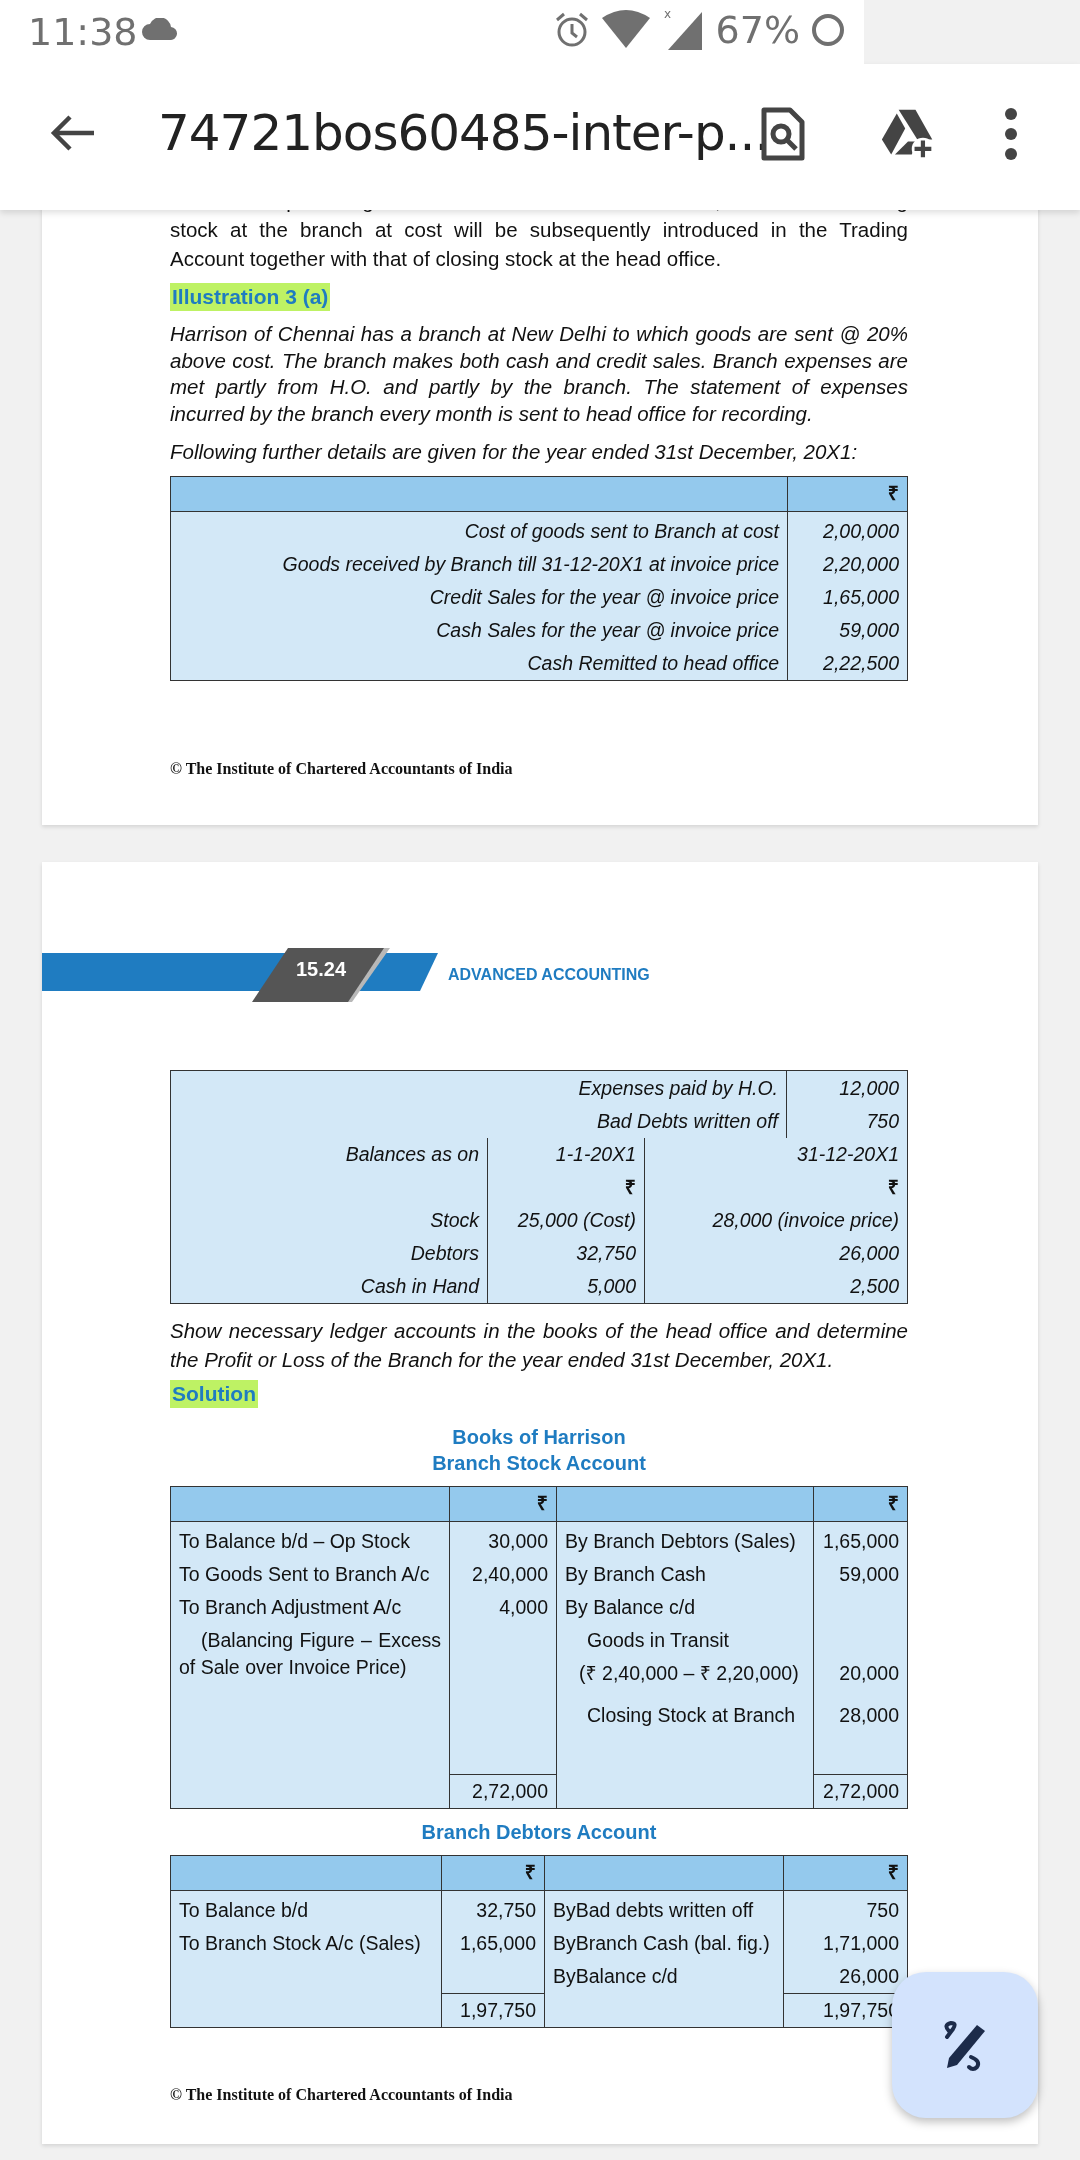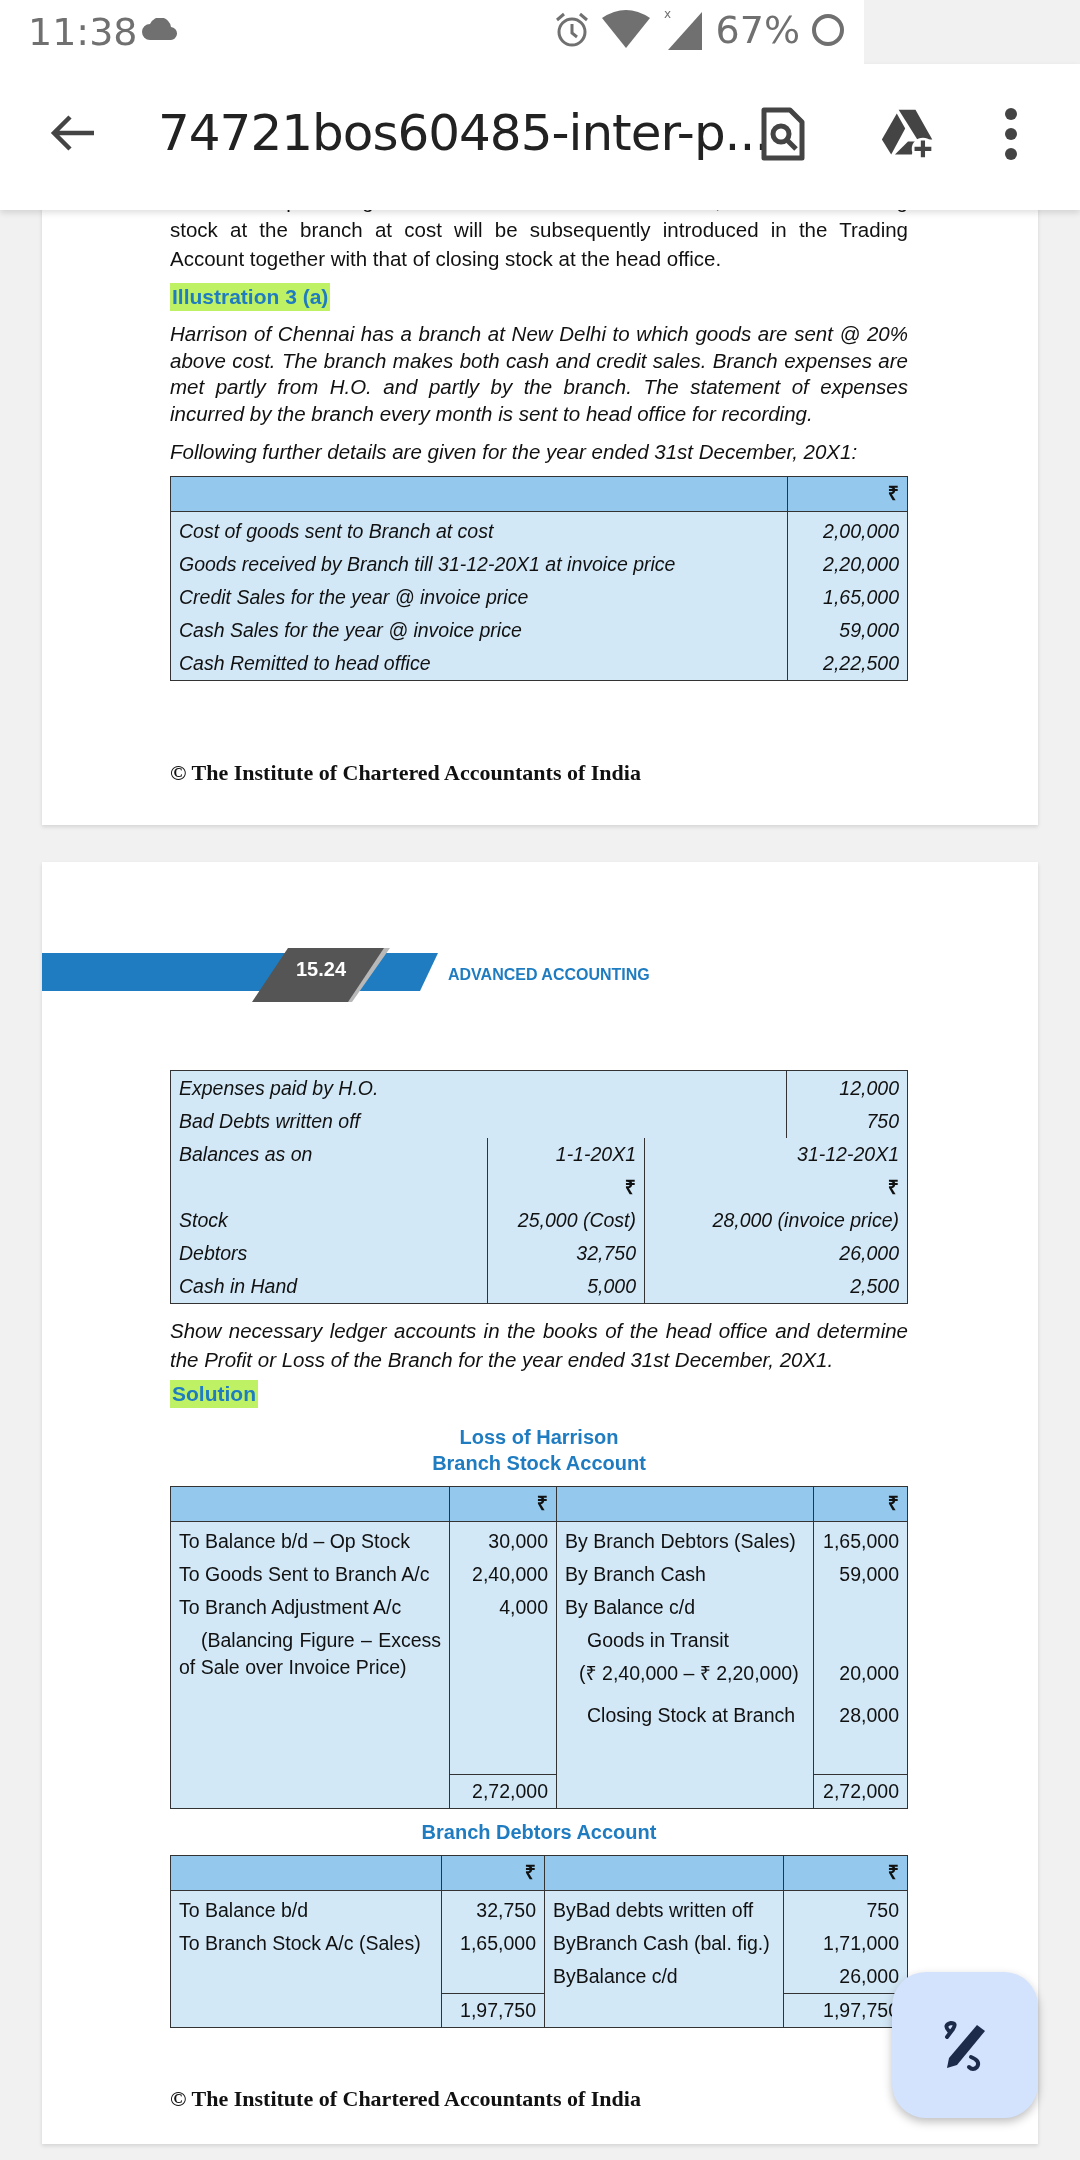--- a/index.html
+++ b/index.html
@@ -19,22 +19,22 @@
   .content { position:absolute; left:128px; width:738px; }
   p.body { margin:0; font-size:20.5px; line-height:29px; color:#111; text-align:justify; font-family:"Liberation Sans", sans-serif; }
   p.it { font-style:italic; }
   .hl-heading { display:inline-block; background:#bef264; color:#1f7cc1; font-weight:bold; font-size:21px; padding:2px 2px; }
   table.ledger { border-collapse:collapse; width:738px; font-size:19.5px; color:#111; font-family:"Liberation Sans", sans-serif;margin-top:40px; }
   table.ledger td { background:#d3e8f7; padding:3px 8px; vertical-align:top; line-height:27px; }
   table.ledger tr.hdr td { background:#94c9ed; height:28px; text-align:right; border-bottom:1px solid #333; }
   table.ledger { border:1.5px solid #333; }
   .r { text-align:right; }
   .vl { border-left:1px solid #333; }
-  .it td { font-style:italic; }
-  .copy { position:absolute; font-family:"Liberation Serif", serif; font-weight:bold; font-size:22px; color:#111; }
+  .it td { font-style:italic;text-align:right; }
+  .copy { position:absolute; font-family:"Liberation Serif", serif; font-weight:bold; font-size:16px; color:#111; }
   .ac-title { text-align:center; color:#1f7cc1; font-weight:bold; font-size:20px; line-height:26px; }
   .band { position:absolute; left:0; top:86px; width:396px; height:42px; }
   .fab { position:absolute; left:892px; top:1972px; width:146px; height:146px; border-radius:34px; background:#d3e3fd; box-shadow:0 4px 10px rgba(0,0,0,0.25); z-index:6; display:flex; align-items:center; justify-content:center; }
   .topline { height:18px; overflow:hidden; }
 </style>
 </head>
 <body>
 
 <div class="statusbar">
   <span class="time">11:38</span>
@@ -171,21 +171,21 @@
       <tr>
             <td>Cash in Hand</td>
             <td class="vl r">5,000</td>
             <td class="vl r" colspan="2">2,500</td>
           </tr>
     </tbody>
       </table>
 
     <p class="body it" style="margin-top:12px">Show necessary ledger accounts in the books of the head office and determine the Profit or Loss of the Branch for the year ended 31st December, 20X1.</p>
     <div style="margin-top:6px"><span class="hl-heading">Solution</span></div>
-    <div class="ac-title" style="margin-top:16px">Loss of Harrison</div>
+    <div class="ac-title" style="margin-top:16px">Books of Harrison</div>
     <div class="ac-title">Branch Stock Account</div>
 
     <table class="ledger" style="margin-top:10px">
       <tbody>
           <tr class="hdr">
             <td style="width:262px"></td>
             <td class="vl" style="width:90px;font-weight:bold">₹</td>
             <td class="vl" style="width:240px"></td>
             <td class="vl" style="font-weight:bold">₹</td>
           </tr>

